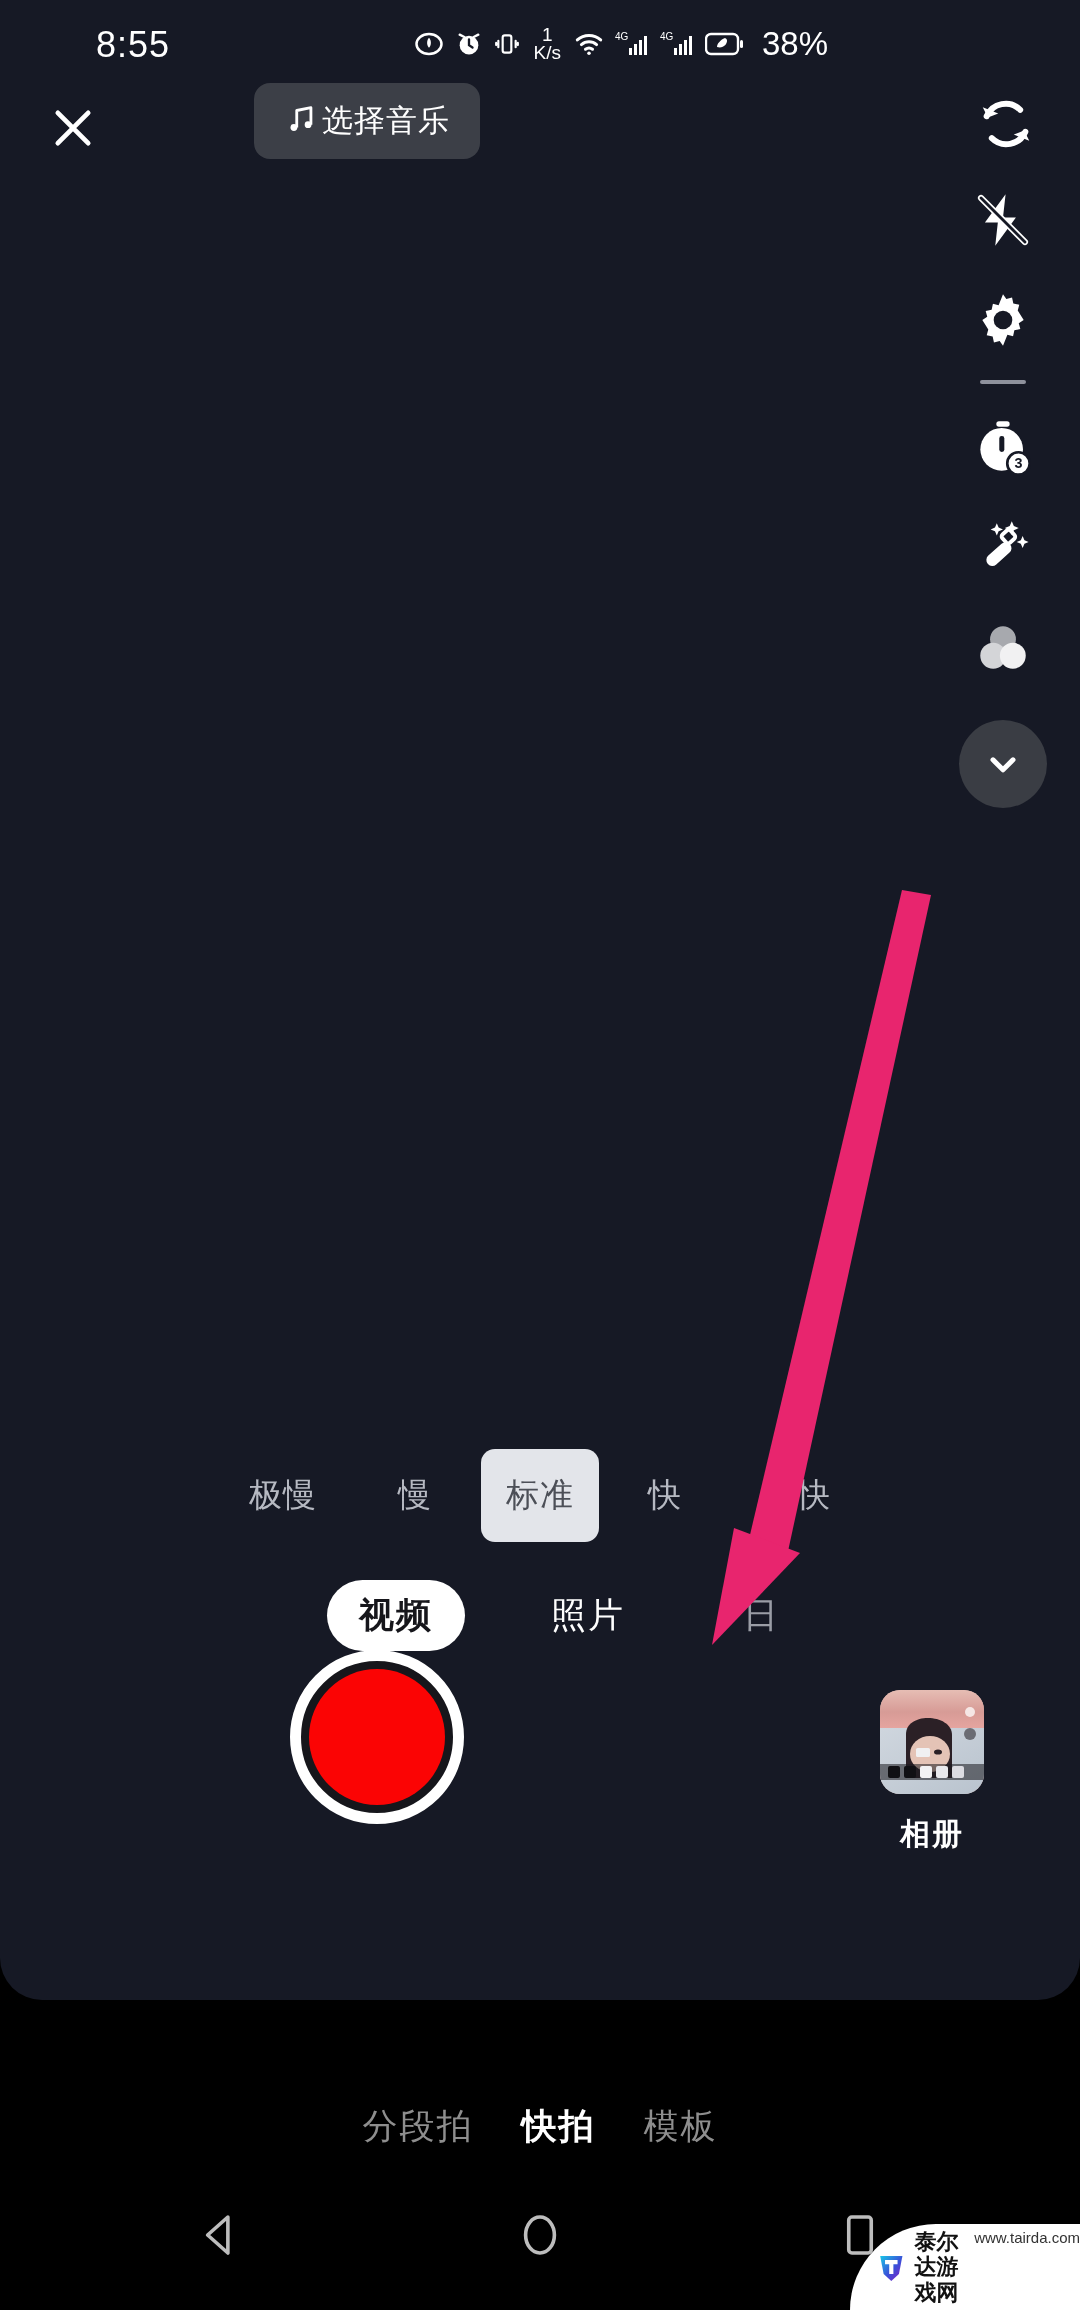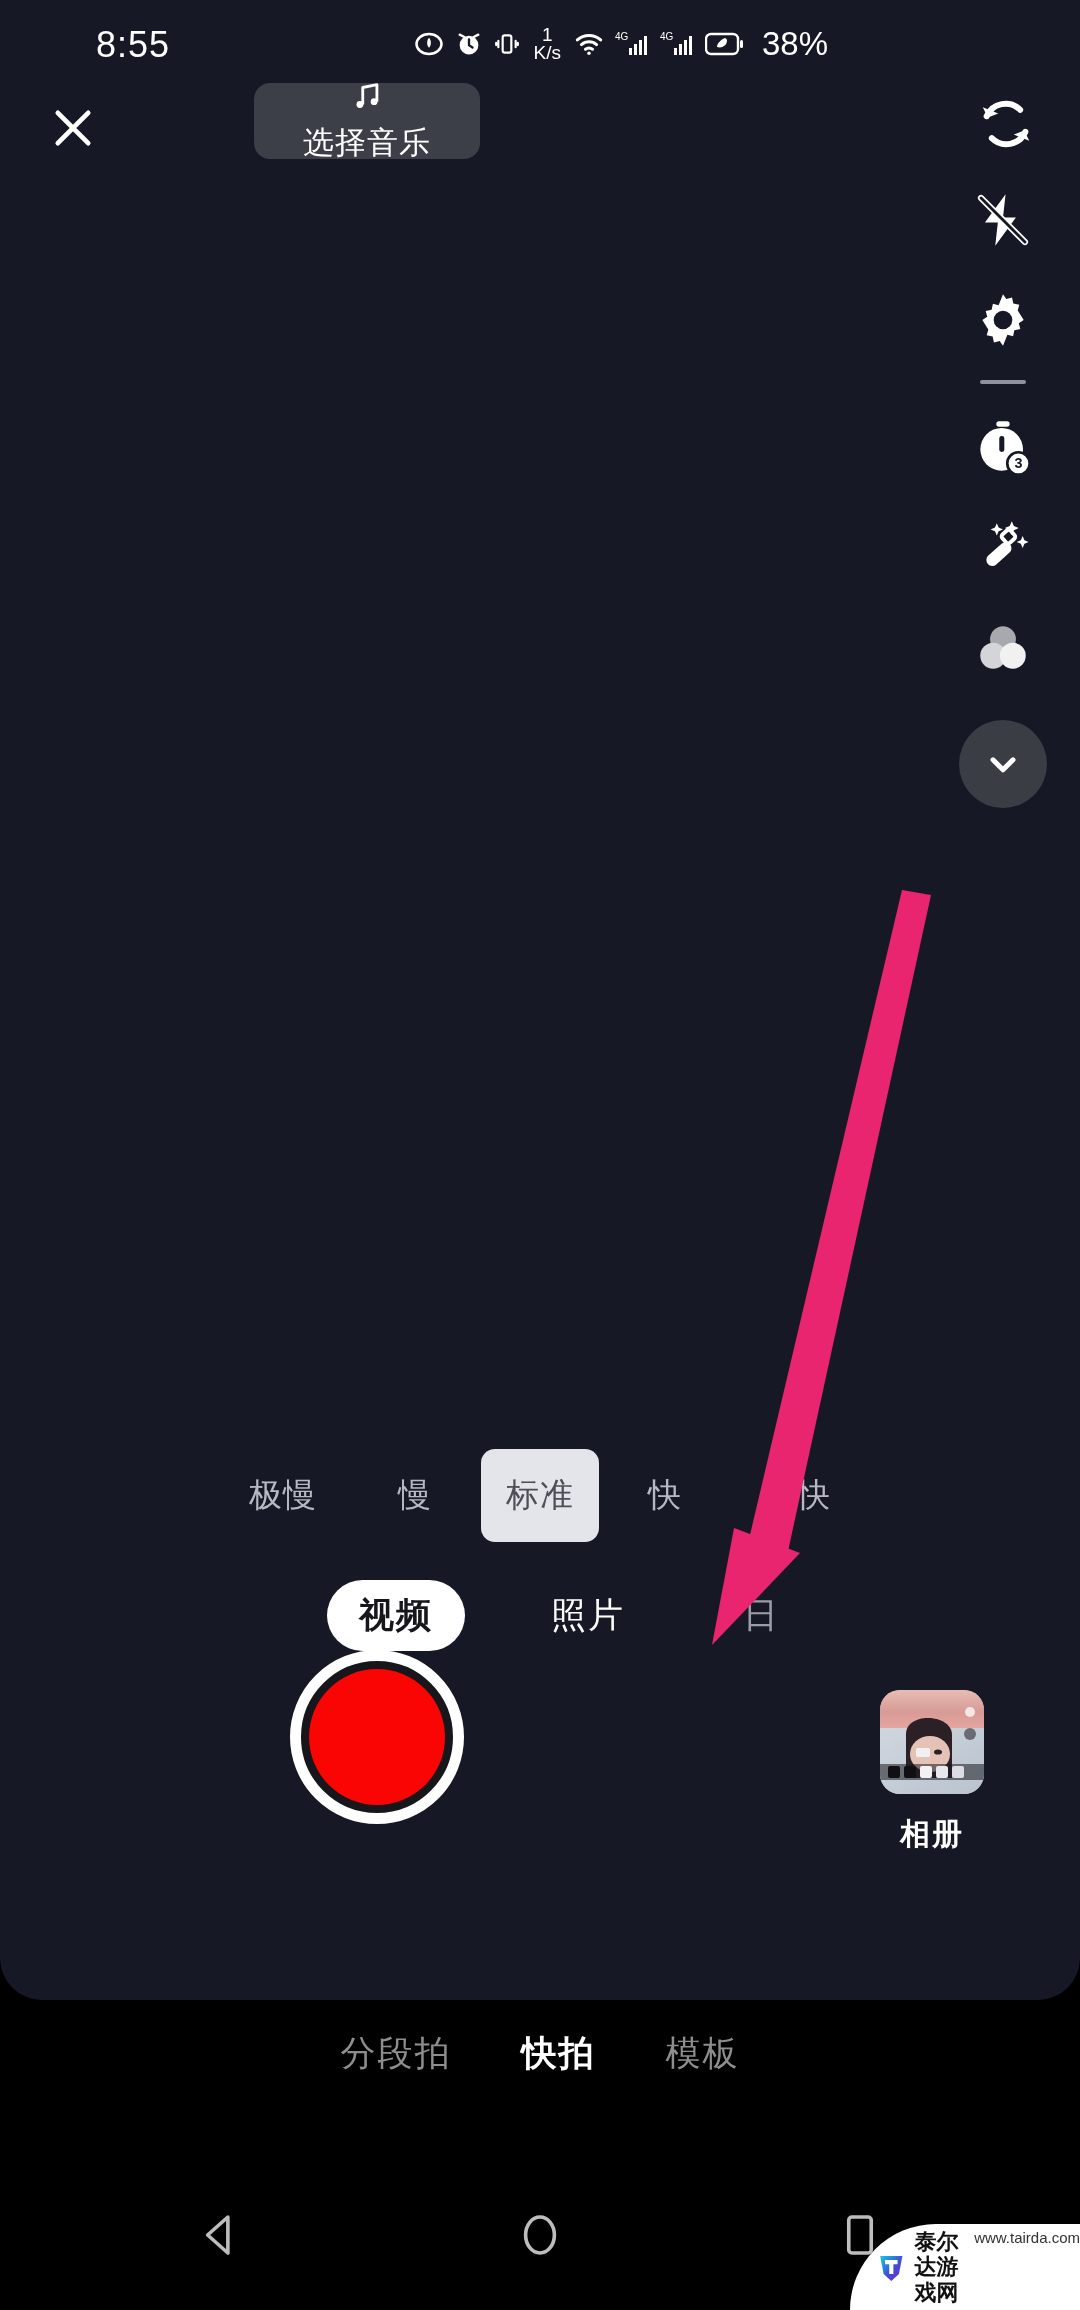--- a/index.html
+++ b/index.html
@@ -93,21 +93,20 @@
     left: 254px;
     top: 83px;
     width: 226px;
     height: 76px;
     background: #3c3f47;
     border-radius: 16px;
     display: flex;
     align-items: center;
     justify-content: center;
     gap: 4px;
-    flex-direction: column;
   }
   .music-label {
     color: #ffffff;
     font-size: 31px;
     letter-spacing: 1px;
   }
   .flip-btn {
     position: absolute;
     right: 30px;
     top: 80px;
@@ -294,23 +293,23 @@
   }
 
   
   .bottom-tabs {
     position: absolute;
     left: 0;
     top: 2030px;
     width: 1080px;
     height: 120px;
     display: flex;
-    align-items: flex-start;
-    justify-content: center;
-    gap: 70px;
+    align-items: flex-end;
+    justify-content: center;
+    gap: 48px;
     background: #000000;
   }
   .btab {
     font-size: 35px;
     color: #8e8e8e;
     letter-spacing: 2px;
   }
   .btab.selected {
     color: #ffffff;
     font-weight: bold;

